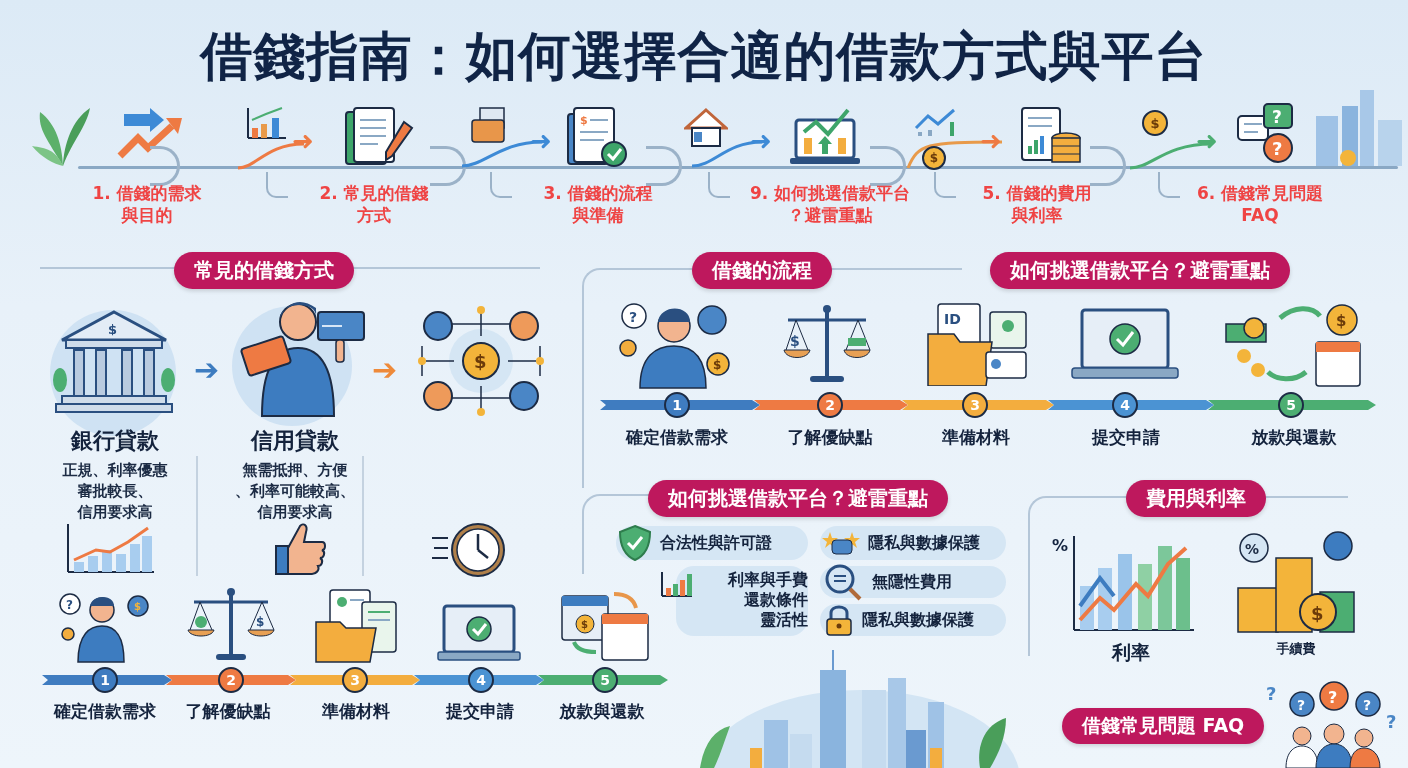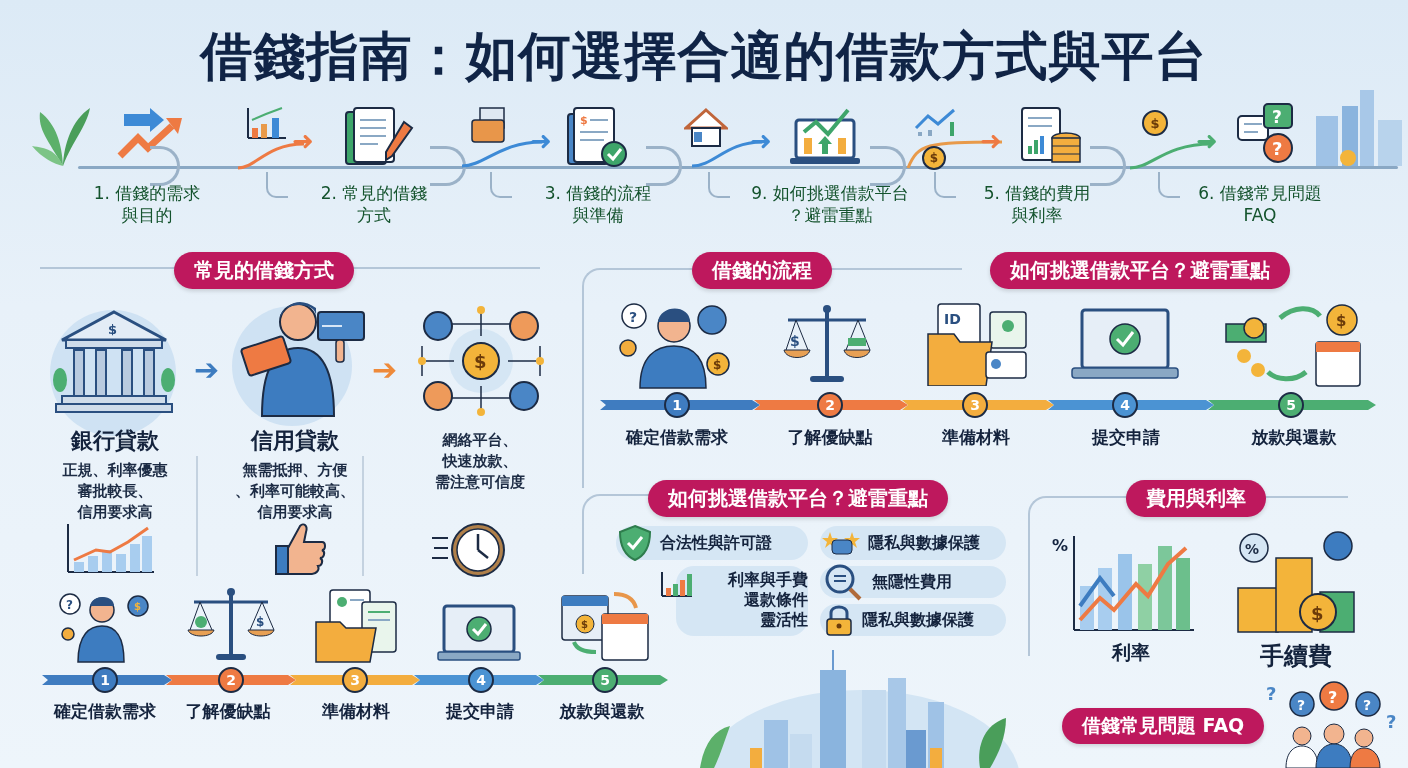--- a/index.html
+++ b/index.html
@@ -10,21 +10,21 @@
     color: #13233f;
     position: relative;
   }
   .abs { position: absolute; }
   .title {
     position: absolute; left: 0; right: 0; top: 22px; text-align: center;
     font-size: 52px; font-weight: bold; color: #102446; letter-spacing: 1px;
   }
   
   .journey-line { position: absolute; left: 78px; top: 166px; width: 1320px; height: 3px; background: #8aa8c4; border-radius: 2px; }
-  .journey-step { position: absolute; top: 182px; text-align: center; font-size: 17px; font-weight: normal; color: #14532d; line-height: 1.3; }
+  .journey-step { position: absolute; top: 182px; text-align: center; font-size: 17px; font-weight: bold; color: #ef4444; line-height: 1.3; }
   .connector { position: absolute; height: 40px; border: 3px solid #9bb2c8; border-left: none; border-radius: 0 20px 20px 0; }
   .arrow-glyph { position: absolute; font-size: 26px; font-weight: bold; }
   .bracket { position: absolute; width: 22px; height: 26px; border-left: 2px solid #9bb2c8; border-bottom: 2px solid #9bb2c8; border-radius: 0 0 0 10px; }
 
   
   .pill {
     position: absolute; background: #be185d; color: #fff; font-weight: bold;
     border-radius: 22px; padding: 5px 20px; font-size: 20px; white-space: nowrap;
     box-shadow: 0 2px 4px rgba(0,0,0,0.15);
   }
@@ -285,25 +285,20 @@
   <div class="method" style="left:210px;width:170px;top:426px">
     <div class="method-name">信用貸款</div>
     <div class="method-desc">
       <div>無需抵押、方便</div>
       <div>、利率可能較高、</div>
       <div>信用要求高</div>
     </div>
   </div>
   <div class="vline" style="left:362px;top:456px;height:120px"></div>
   <div class="method" style="left:400px;width:160px;top:426px">
-    <div class="method-desc">
-      <div>網絡平台、</div>
-      <div>快速放款、</div>
-      <div>需注意可信度</div>
-    </div>
   </div>
 
   <svg class="abs" style="left:66px;top:522px" width="90" height="52">
     <line x1="2" y1="2" x2="2" y2="50" stroke="#1c2b44" stroke-width="2"></line>
       <line x1="2" y1="50" x2="88" y2="50" stroke="#1c2b44" stroke-width="2"></line>
     <rect x="8" y="40" width="10" height="10" fill="#a8cdef"></rect>
       <rect x="22" y="34" width="10" height="16" fill="#a8cdef"></rect>
       <rect x="36" y="28" width="10" height="22" fill="#a8cdef"></rect>
       <rect x="50" y="32" width="10" height="18" fill="#a8cdef"></rect>
       <rect x="64" y="22" width="10" height="28" fill="#a8cdef"></rect>
@@ -546,21 +541,21 @@
     <circle cx="18" cy="18" r="14" fill="#d5e6f4" stroke="#1c2b44" stroke-width="1.5"></circle>
     <text x="9" y="24" font-size="14" fill="#1c2b44" font-weight="bold">%</text>
     <circle cx="102" cy="16" r="14" fill="#3d7cc0" stroke="#1c2b44" stroke-width="1.5"></circle>
     <rect x="2" y="58" width="40" height="44" fill="#f3b43a" stroke="#1c2b44" stroke-width="1.5"></rect>
     <rect x="40" y="28" width="36" height="74" fill="#f3b43a" stroke="#1c2b44" stroke-width="1.5"></rect>
     <rect x="84" y="62" width="34" height="40" fill="#4cae72" stroke="#1c2b44" stroke-width="1.5"></rect>
     <circle cx="82" cy="82" r="18" fill="#f3b43a" stroke="#1c2b44" stroke-width="2"></circle>
     <text x="75" y="90" font-size="18" fill="#6b3b0a" font-weight="bold">$</text>
   </svg>
   <div class="plabel" style="left:1096px;top:640px;width:70px;font-size:19px">利率</div>
-  <div class="plabel" style="left:1256px;top:640px;width:80px;font-size:24px">手續費</div>
+  <div class="plabel" style="left:1256px;top:640px;width:80px;font-size:13px">手續費</div>
 </div>
 
 <svg class="abs" style="left:690px;top:650px" width="340" height="118">
   <ellipse cx="170" cy="130" rx="160" ry="90" fill="#d3e5f4"></ellipse>
   <rect x="74" y="70" width="24" height="48" fill="#9fc2e6"></rect>
     <rect x="100" y="84" width="22" height="34" fill="#c5dbef"></rect>
   <rect x="130" y="20" width="26" height="98" fill="#8ab4de"></rect>
     <line x1="143" y1="0" x2="143" y2="20" stroke="#6a9ad0" stroke-width="2"></line>
   <rect x="172" y="40" width="24" height="78" fill="#c5dbef"></rect>
     <rect x="198" y="28" width="18" height="90" fill="#a8c8e8"></rect>

